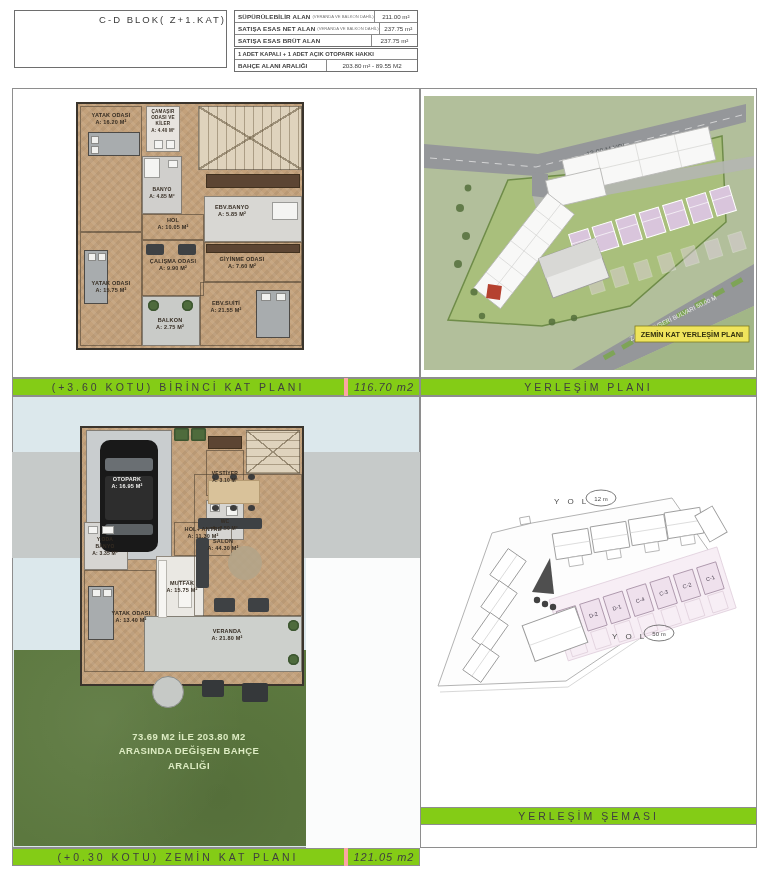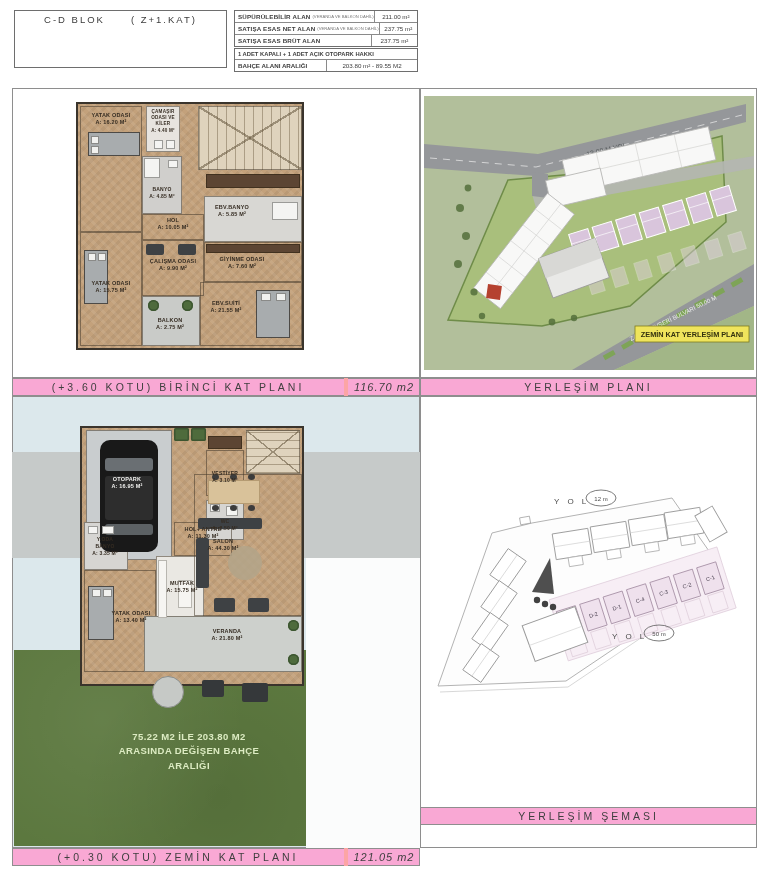--- a/index.html
+++ b/index.html
@@ -9,37 +9,37 @@
   .hdr{position:absolute;left:14px;top:10px;width:740px;height:60px;}
   .hl{position:absolute;left:0;top:0;width:213px;height:58px;border:1.2px solid #6e6e6e;box-sizing:border-box;}
   .hl-r1{display:flex;height:39px;border-bottom:1px solid #6e6e6e;}
   .hc{border-right:1px solid #6e6e6e;display:flex;flex-direction:column;align-items:center;justify-content:center;box-sizing:border-box;}
   .hc:last-child{border-right:none;}
   .tip1{font-size:10.5px;letter-spacing:1.5px;color:#3c3c3c;}
   .tip2{font-size:15px;font-weight:bold;letter-spacing:2px;color:#2e2e2e;}
   .villa{font-size:11.5px;letter-spacing:2.5px;color:#333;}
   .adet{font-size:10.5px;font-weight:bold;letter-spacing:1.5px;height:21px;display:flex;align-items:center;justify-content:center;border-bottom:1px solid #6e6e6e;width:100%;box-sizing:border-box;}
   .kmut{font-size:6px;letter-spacing:.6px;height:16px;display:flex;align-items:center;justify-content:center;color:#4a4a4a;}
-  .hl-r2{height:17px;display:flex;align-items:center;justify-content:center;gap:26px;font-size:9.5px;letter-spacing:2px;color:#3a3a3a;}
+  .hl-r2{height:17px;display:flex;align-items:center;justify-content:flex-end;font-size:9.5px;letter-spacing:2px;color:#3a3a3a;}
   .hr1{position:absolute;left:220px;top:0;width:184px;border:1.2px solid #6e6e6e;box-sizing:border-box;}
   .hrow{display:flex;height:11px;border-bottom:1px solid #8a8a8a;align-items:stretch;}
   .hrow:last-child{border-bottom:none;}
   .hlab{flex:1;display:flex;align-items:center;padding-left:3px;gap:2px;}
   .hlab .l{font-size:6.2px;font-weight:bold;color:#3d3d3d;letter-spacing:.2px;white-space:nowrap;}
   .hlab .n{font-size:4.2px;color:#7a7a7a;white-space:nowrap;}
   .hval{width:45px;border-left:1px solid #8a8a8a;display:flex;align-items:center;justify-content:center;font-size:6.2px;color:#3d3d3d;}
   .hr2{position:absolute;left:220px;top:38px;width:184px;border:1.2px solid #6e6e6e;box-sizing:border-box;}
   .prow{height:10px;display:flex;align-items:center;padding-left:3px;font-size:5.8px;font-weight:bold;color:#424242;border-bottom:1px solid #8a8a8a;}
   .grow{height:11px;display:flex;}
   .glab{width:88px;border-right:1px solid #8a8a8a;display:flex;align-items:center;padding-left:3px;font-size:6.2px;font-weight:bold;color:#3d3d3d;}
   .gval{flex:1;display:flex;align-items:center;justify-content:center;font-size:6.2px;color:#3d3d3d;}
   
   .grid{position:absolute;left:12px;top:88px;width:745px;height:778px;}
   .cell{position:absolute;box-shadow:inset 0 0 0 1px #8e8e8e;box-sizing:border-box;background:#fff;overflow:hidden;}
-  .cap{position:absolute;box-shadow:inset 0 0 0 1px #8e8e8e;box-sizing:border-box;display:flex;background:#f9a8d4;}
+  .cap{position:absolute;box-shadow:inset 0 0 0 1px #8e8e8e;box-sizing:border-box;display:flex;background:#84cc16;}
   .cap .lab{flex:1;display:flex;align-items:center;justify-content:center;font-size:10.5px;letter-spacing:3px;color:#3f3f3f;}
   .cap .val{width:72px;border-left:4px solid #fca5a5;display:flex;align-items:center;justify-content:center;font-size:11px;letter-spacing:1px;color:#3f3f3f;font-style:italic;}
   
   .plan{position:absolute;border:2px solid #3a342c;box-sizing:border-box;background-color:#c3a17b;
         background-image:repeating-linear-gradient(45deg, rgba(255,255,255,.07) 0 3px, transparent 3px 7px),
                          repeating-linear-gradient(-45deg, rgba(0,0,0,.05) 0 3px, transparent 3px 7px);}
   .room{position:absolute;border:1px solid rgba(70,58,44,.55);box-sizing:border-box;}
   .stairs{background-color:#dfd3bd;background-image:repeating-linear-gradient(90deg, rgba(110,92,65,.45) 0 1px, transparent 1px 9px);}
   .stairs-h{background-color:#dfd3bd;background-image:repeating-linear-gradient(0deg, rgba(110,92,65,.45) 0 1px, transparent 1px 8px);}
   .sx{position:absolute;inset:0;background:
@@ -394,21 +394,21 @@
             <span>VERANDA</span>
             <span>A: 21.80 M²</span>
           </div>
       </div>
 
       <div style="position:absolute;left:140px;top:280px;width:32px;height:32px;border-radius:50%;background:#c6c9c6;border:1px solid #8c8f8c;box-sizing:border-box"></div>
       <div class="dk" style="left:190px;top:284px;width:22px;height:17px;background:#35383a"></div>
       <div class="dk" style="left:230px;top:287px;width:26px;height:19px;background:#35383a"></div>
 
       <div style="position:absolute;left:87px;top:334px;width:180px;text-align:center;color:#dcebc2;font-size:9.5px;font-weight:bold;line-height:1.5;letter-spacing:.4px">
-        <div>75.22 M2 İLE 203.80 M2</div>
+        <div>73.69 M2 İLE 203.80 M2</div>
         <div>ARASINDA DEĞİŞEN BAHÇE ARALIĞI</div>
       </div>
     </div>
 
     <div class="cell" style="left:408px;top:308px;width:337px;height:452px">
       <svg width="337" height="452" viewBox="0 0 337 452" style="position:absolute;left:0;top:0">
         <polygon points="18,290 72,137 112,127 252,102 305,178 146,285" fill="#fdfdfd" stroke="#b3b3b3" stroke-width="1"></polygon>
         <path d="M20,296 L148,291 L307,184" stroke="#cdcdcd" stroke-width="0.8" fill="none"></path>
 
         <text x="134" y="108" font-size="8" letter-spacing="3" fill="#4c4c4c">Y O L</text>

